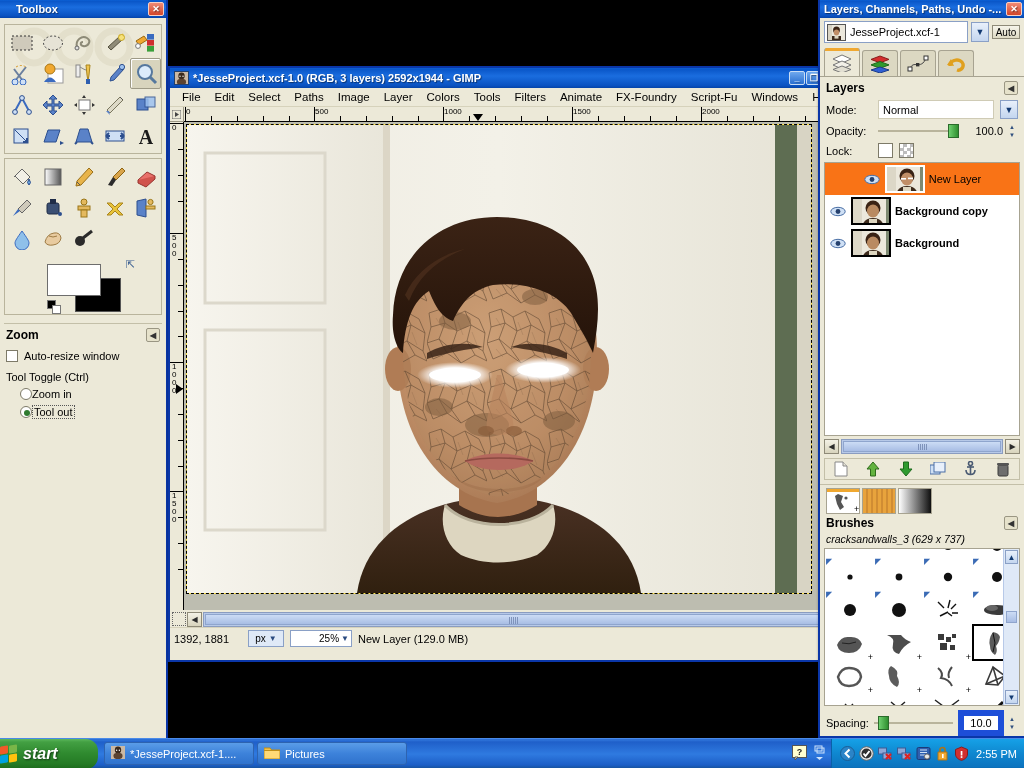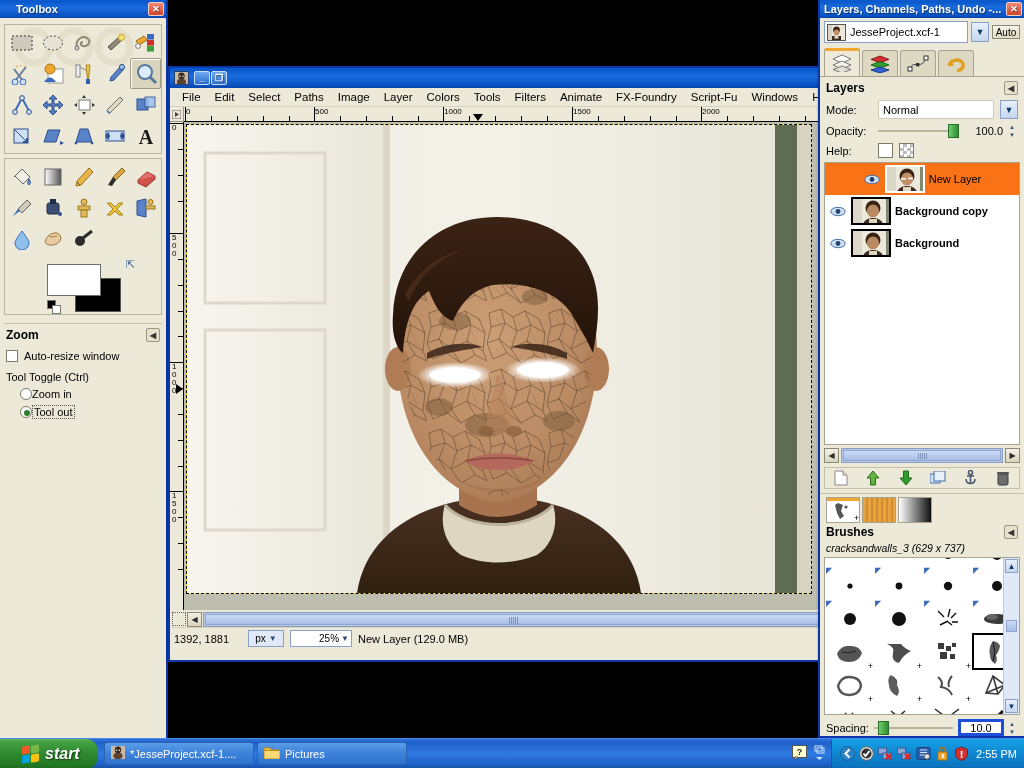--- a/index.html
+++ b/index.html
@@ -249,34 +249,34 @@
   .bcell.sel { outline:2px solid #000; outline-offset:-2px; }
   .bplus { position:absolute; right:1px; bottom:0px; font-size:9px; color:#000; line-height:8px;}
   .bcorner { position:absolute; left:1px; top:0px; font-size:8px; color:#3b6bb5; line-height:7px;}
   .vscroll { width:16px; flex:0 0 auto; background:#dfe9f7; border-left:1px solid #b7c9e8; position:relative; }
   .vsb { position:absolute; left:1px; right:1px; height:14px; background:linear-gradient(to bottom,#e8f0fb,#c4d6ef);
     border:1px solid #8aa0c6; display:flex;align-items:center;justify-content:center; font-size:8px; color:#123a72;}
   .vsthumb { position:absolute; left:2px; right:2px; top:62px; height:12px; background:linear-gradient(to bottom,#ccdcf5,#a8bde4); border:1px solid #8fa5cd;}
   .spacingrow { display:flex; align-items:center; gap:5px; padding:4px 6px 0 6px; font-size:11px; }
   .spacingrow .slider { height:14px; }
   .spacingrow .sknob { position:absolute; left:4px; top:0; width:11px; height:14px; background:linear-gradient(to right,#6fd06f,#2f8f2f); border:1px solid #2b6b2b; }
-  .spacingval { width:46px; height:17px; background:#fff; border:3px solid #1d4ed8; display:flex; align-items:center; justify-content:center; font-size:11px;}
+  .spacingval { width:46px; height:26px; background:#fff; border:6px solid #1d4ed8; display:flex; align-items:center; justify-content:center; font-size:11px;}
 
   
   #taskbar {
     position:absolute; left:0; bottom:0; width:1024px; height:30px;
     background: linear-gradient(to bottom,#2b6fd6 0%,#2a6ed5 6%,#1f5fc9 10%,#2f7ae0 52%,#1c5ec6 90%,#17539f 100%);
     border-top:1px solid #4a8ae8;
     display:flex; align-items:center;
   }
   .startbtn {
     height:30px; width:98px; flex:0 0 auto;
     background: linear-gradient(to bottom,#5cb85c 0%,#43a043 10%,#2f8a2f 48%,#257b25 82%,#1c6b1c 100%);
     border-radius: 0 12px 12px 0;
-    display:flex; align-items:center; gap:5px; padding-left:22px;
+    display:flex; align-items:center; gap:5px; padding-left:0;
     color:#fff; font-weight:bold; font-style:italic; font-size:16px;
     text-shadow: 1px 1px 2px rgba(0,0,0,.6);
   }
   .winlogo { width:18px; height:18px; position:relative; flex:0 0 auto;}
   .winlogo i { position:absolute; width:8px; height:8px; display:block; border-radius:1px;}
   .tasks { display:flex; align-items:center; gap:3px; margin-left:6px; flex:1 1 auto; }
   .taskbtn {
     height:23px; min-width:150px; max-width:160px;
     background: linear-gradient(to bottom,#5a9ce8,#3d82da 50%,#2f72cd);
     border:1px solid #2d63b0; border-radius:3px;
@@ -592,20 +592,21 @@
     <div class="xptitle">
       <span class="gimp-appicon">
         <svg width="13" height="12" viewBox="0 0 13 12">
             <rect width="13" height="12" fill="#cbb9a4"></rect>
             <ellipse cx="6.5" cy="4" rx="3.2" ry="3.4" fill="#3a2a1d"></ellipse>
             <ellipse cx="6.5" cy="10" rx="4.6" ry="3.2" fill="#5b4330"></ellipse>
             <circle cx="5" cy="4.3" r=".7" fill="#fff"></circle>
             <circle cx="8" cy="4.3" r=".7" fill="#fff"></circle>
           </svg>
       </span>
+      <span class="tspacer">*JesseProject.xcf-1.0 (RGB, 3 layers) 2592x1944 - GIMP</span>
       <span class="titlebtn">
           <span class="glyph">_</span>
         </span>
       <span class="titlebtn">
           <span class="glyph">❐</span>
         </span>
     </div>
 
     <div class="menubar">
       <span class="menuitem">File</span>
@@ -907,21 +908,21 @@
               <span class="track"></span>
               <span class="knob"></span>
             </span>
           <span class="opval">100.0</span>
           <span class="spin">
               <span>▲</span>
               <span>▼</span>
             </span>
         </div>
         <div class="frow">
-          <span class="lbl">Help:</span>
+          <span class="lbl">Lock:</span>
           <span class="lockchk"></span>
           <span class="lockalpha"></span>
         </div>
       </div>
 
       <div class="layerlist">
         <div class="layerrow sel">
           <span class="eye">
             <svg width="16" height="11" viewBox="0 0 16 11">
                 <ellipse cx="8" cy="5.5" rx="7.2" ry="4.2" fill="#cfe0f5" stroke="#4a6fa5"></ellipse>

